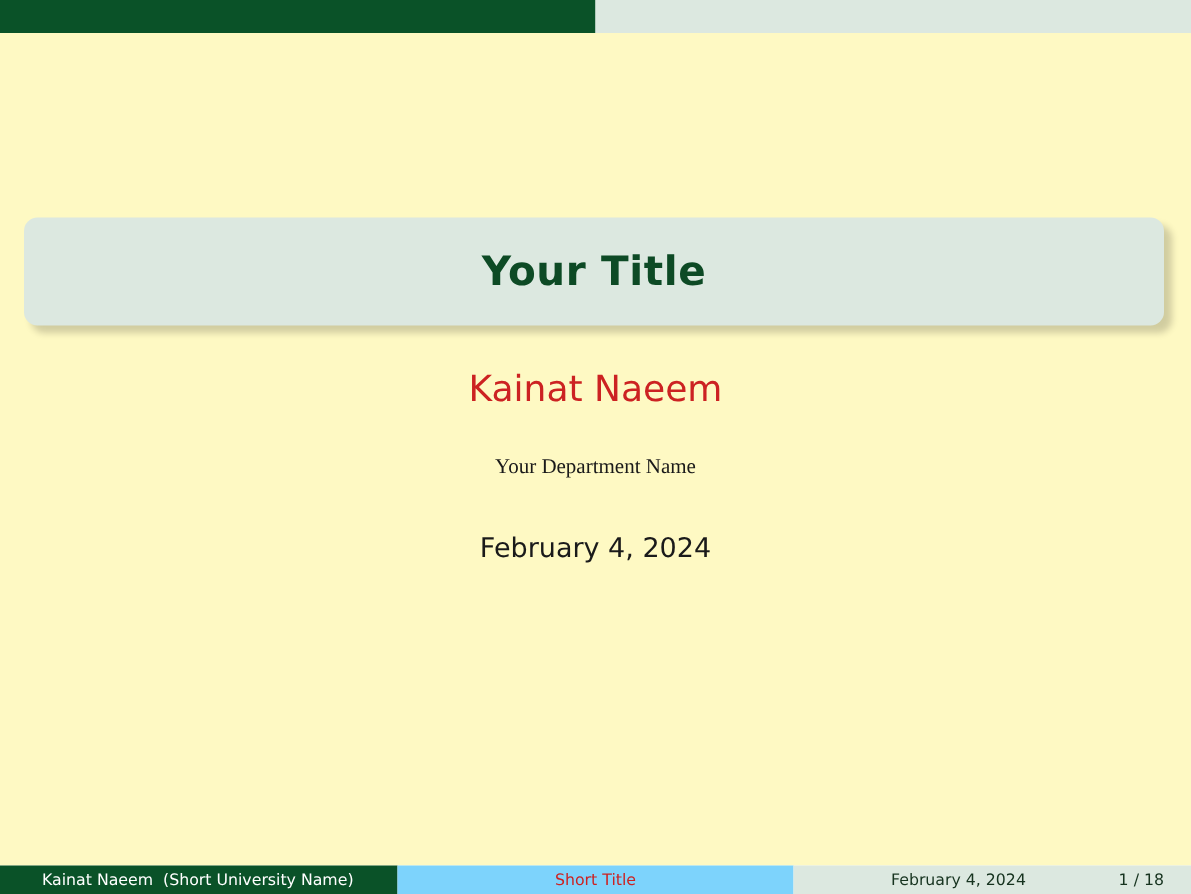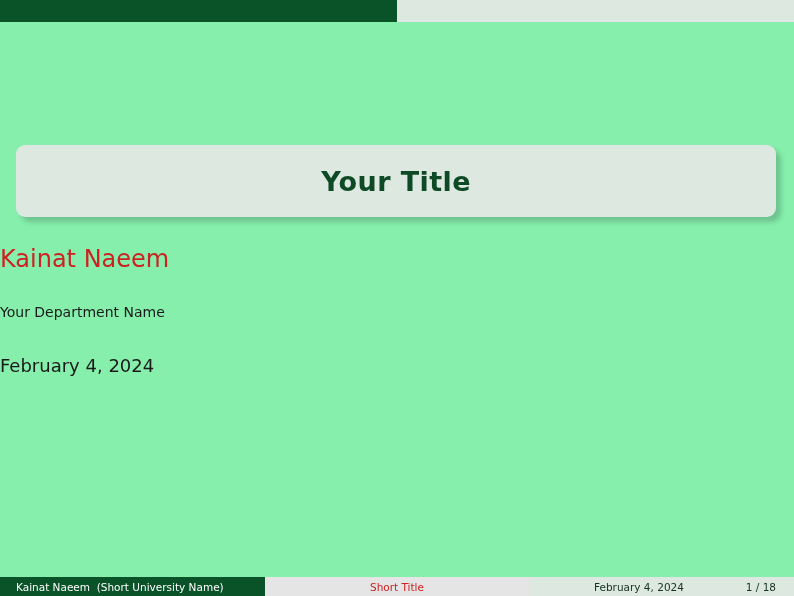--- a/index.html
+++ b/index.html
@@ -35,21 +35,21 @@
     background: #dce8e0;
   }
 
   
   #slide-body {
     position: absolute;
     left: 0;
     top: 22px;
     width: 794px;
     height: 555px;
-    background: #86efac;
+    background: #fef9c3;
   }
 
   
   #title-block {
     position: absolute;
     left: 16px;
     top: 123px;
     width: 760px;
     height: 72px;
     background: #dce8e0;
@@ -66,36 +66,38 @@
     letter-spacing: 0.4px;
     font-family: "DejaVu Sans", sans-serif;
   }
 
   
   #meta-block {
     position: absolute;
     left: 0;
     top: 225px;
     width: 794px;
+    text-align: center;
   }
   #author-name {
     color: #cc2222;
     font-size: 24px;
     line-height: 1.0;
     font-family: "DejaVu Sans", sans-serif;
   }
   #institute-block {
     margin-top: 31px;
     color: #1a1a1a;
     font-size: 14px;
     line-height: 20.5px;
     font-family: "DejaVu Sans", sans-serif;
   }
   #institute-block div {
     white-space: pre;
+    font-family: Liberation Serif, serif;
   }
   #date-text {
     margin-top: 32px;
     color: #1a1a1a;
     font-size: 18px;
     font-family: "DejaVu Sans", sans-serif;
   }
 
   
   #footer {
@@ -108,28 +110,28 @@
     font-size: 10.5px;
     font-family: "DejaVu Sans", sans-serif;
   }
   #footer-author {
     width: 265px;
     height: 19px;
     background: #0a5228;
     color: #ffffff;
     display: flex;
     align-items: center;
-    padding-left: 16px;
+    padding-left: 28px;
     box-sizing: border-box;
     white-space: pre;
   }
   #footer-title {
     width: 264px;
     height: 19px;
-    background: #e5e5e5;
+    background: #7dd3fc;
     color: #cc2222;
     display: flex;
     align-items: center;
     justify-content: center;
     white-space: pre;
     text-align: center;
   }
   #footer-right {
     flex: 1;
     height: 19px;

